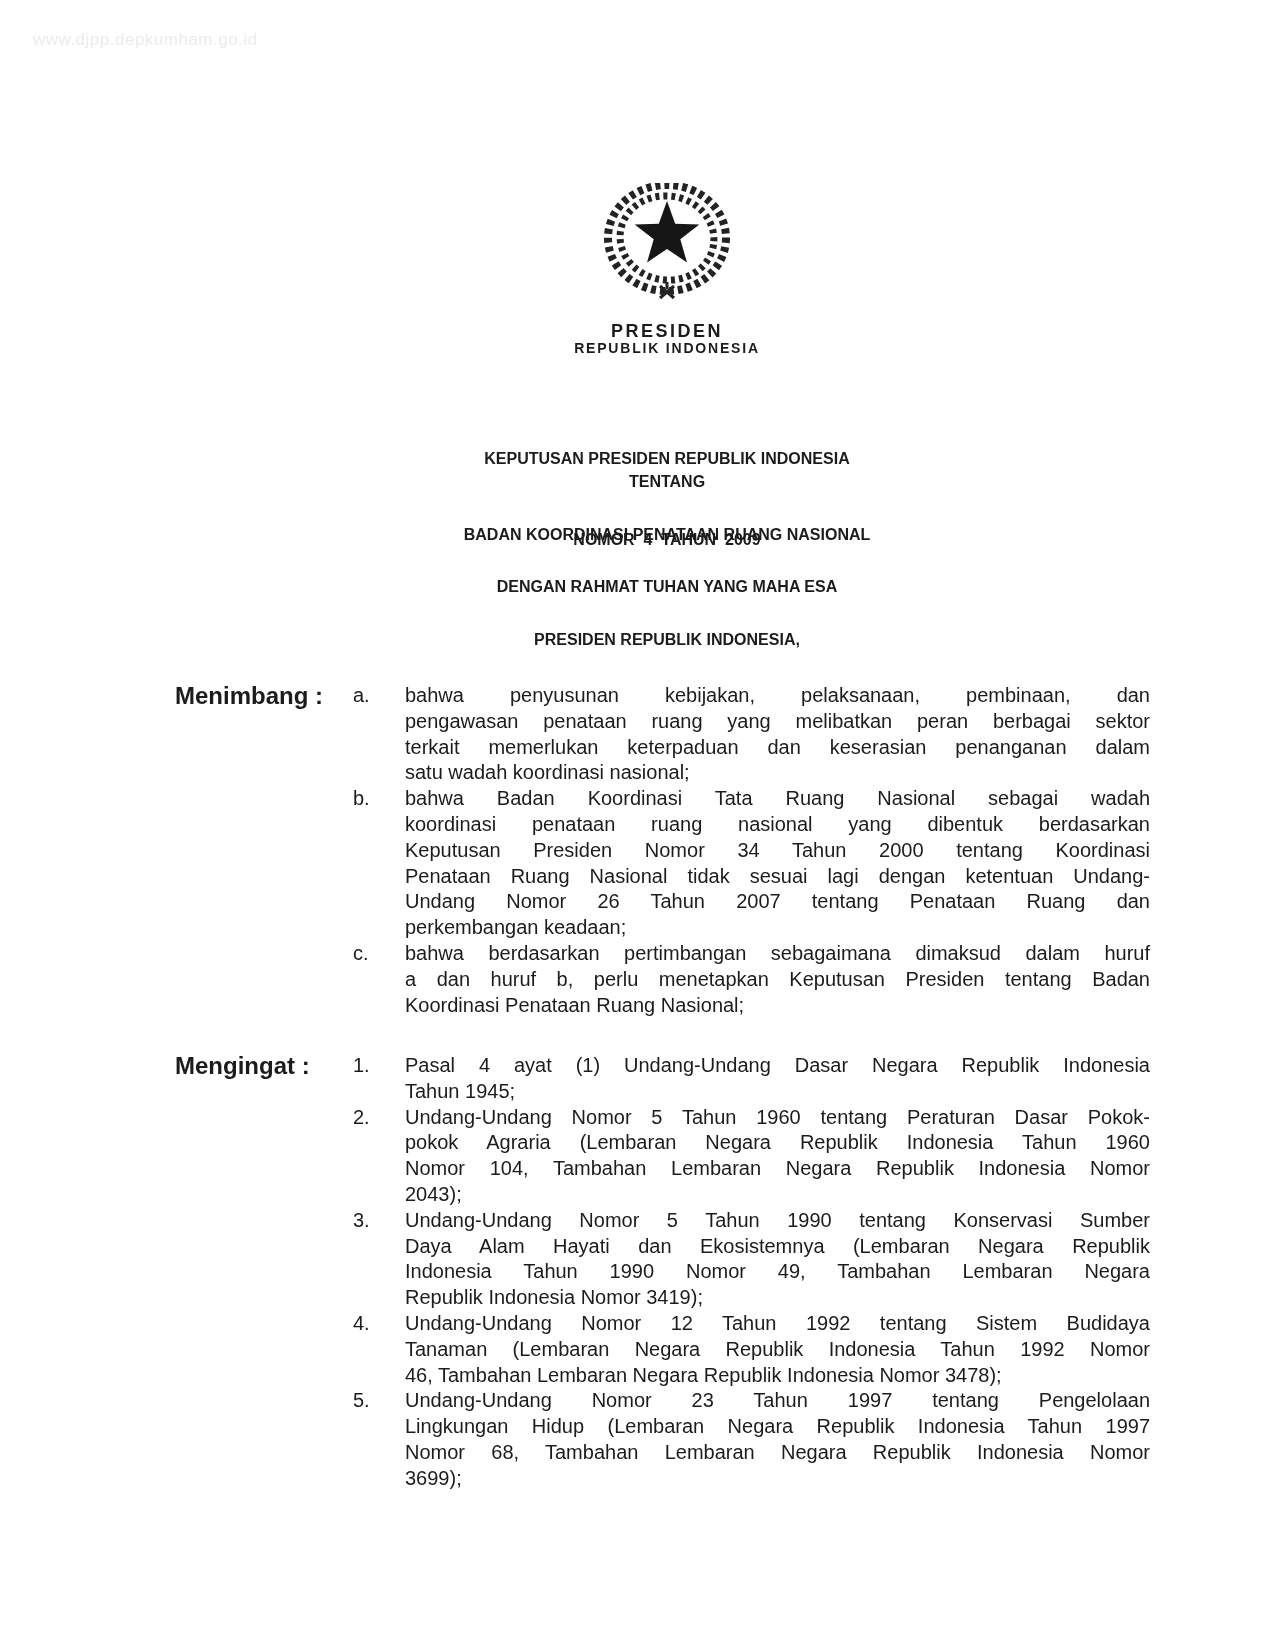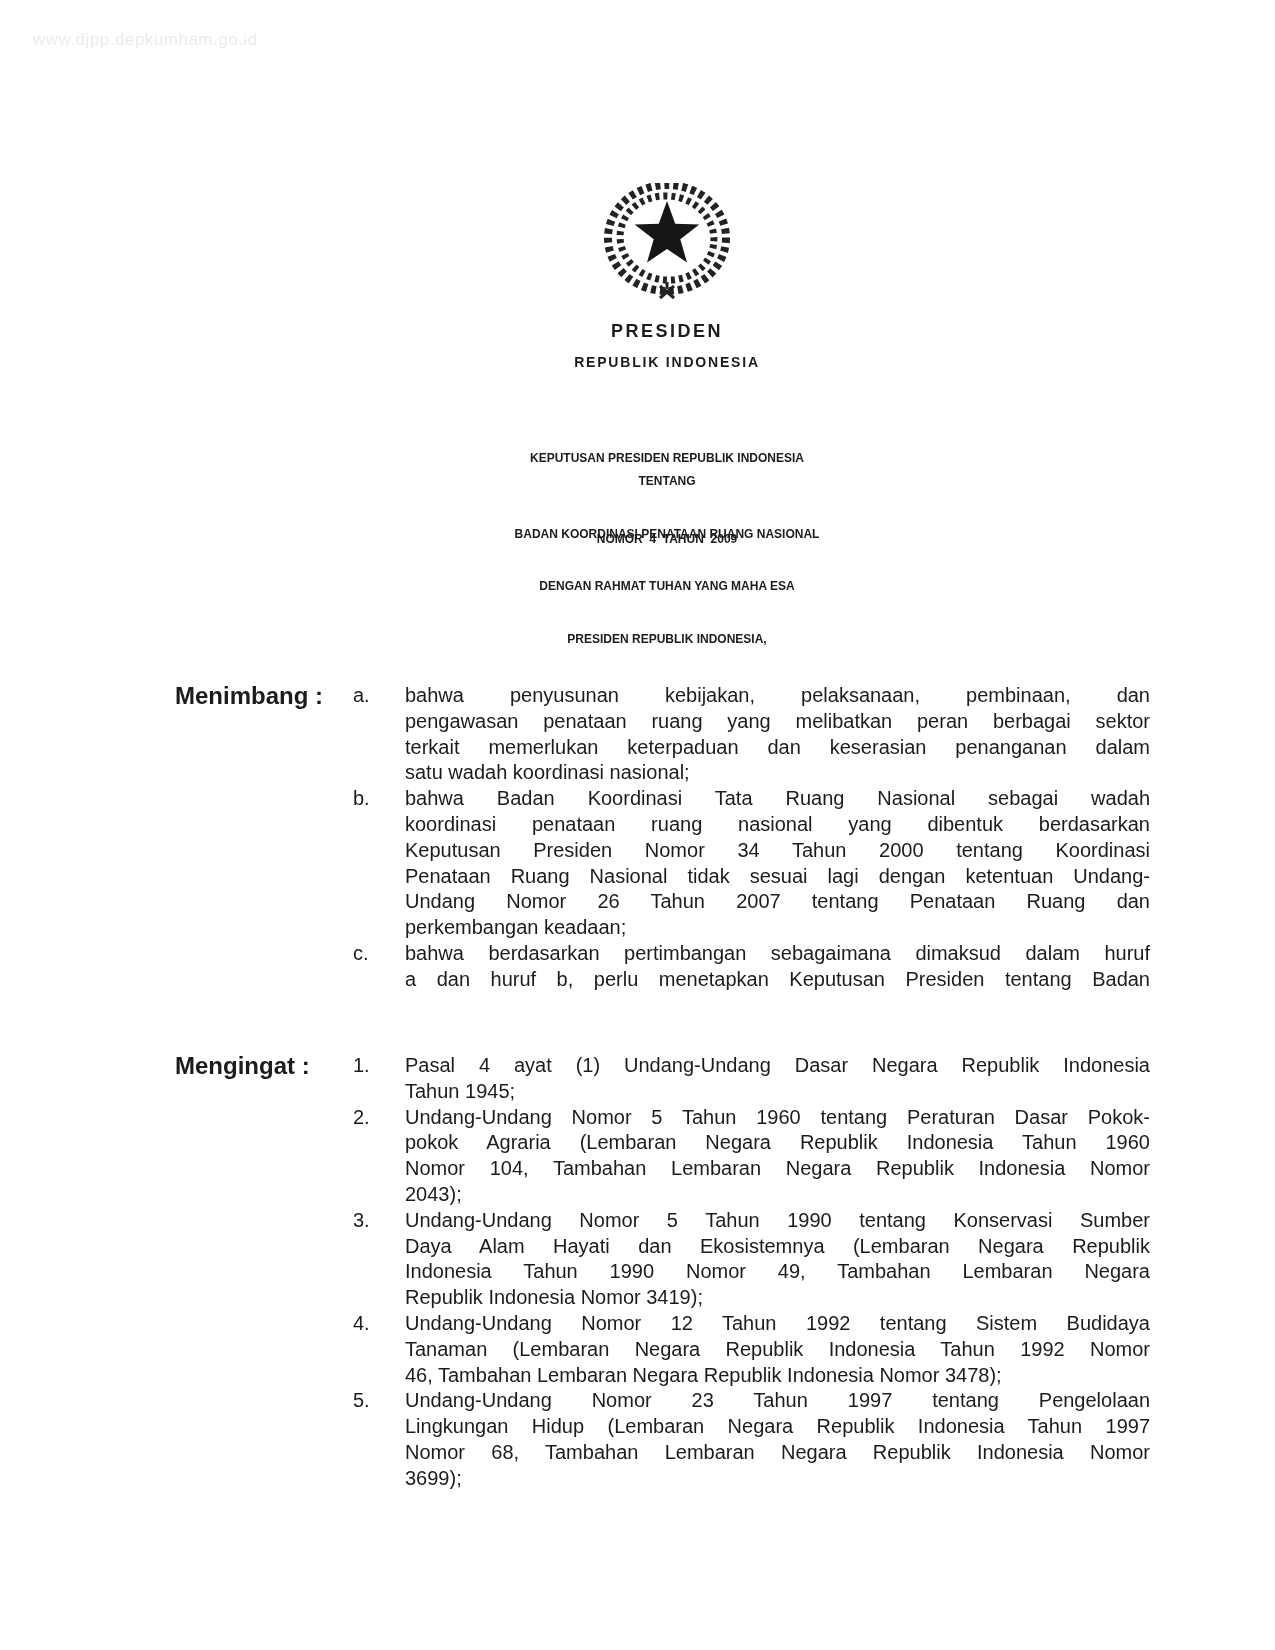--- a/index.html
+++ b/index.html
@@ -16,25 +16,25 @@
     font-size:17px;letter-spacing:.5px;
     color:#ecebeb;
   }
   
   .seal{position:absolute;left:602px;top:183px;width:130px;height:120px;}
   .seal-captions{
     position:absolute;left:667px;top:323px;transform:translateX(-50%);
     text-align:center;white-space:nowrap;
   }
   .seal-cap1{font-size:18px;font-weight:700;letter-spacing:2.5px;line-height:16px;}
-  .seal-cap2{font-size:14px;font-weight:700;letter-spacing:1.8px;line-height:16px;margin-top:15px;}
+  .seal-cap2{font-size:14px;font-weight:700;letter-spacing:1.8px;line-height:16px;margin-top:1px;}
   
   .h{
     position:absolute;left:667px;transform:translateX(-50%);
-    font-size:12px;font-weight:700;white-space:pre;
+    font-size:16px;font-weight:700;white-space:pre;
     text-align:center;line-height:27px;
   }
   .h-title{top:391px;}
   .h-tentang{top:468px;}
   .h-subject{top:521px;}
   .h-invocation{top:573px;}
   .h-issuer{top:626px;}
   
   .sec-label{
     position:absolute;left:175px;
@@ -109,20 +109,21 @@
         <div class="line just">Undang Nomor 26 Tahun 2007 tentang Penataan Ruang dan</div>
         <div class="line last">perkembangan keadaan;</div>
       </div>
     </div>
 
     <div class="item">
       <div class="marker">c.</div>
       <div class="lines">
         <div class="line just">bahwa berdasarkan pertimbangan sebagaimana dimaksud dalam huruf</div>
         <div class="line just">a dan huruf b, perlu menetapkan Keputusan Presiden tentang Badan</div>
+        <div class="line last">Koordinasi Penataan Ruang Nasional;</div>
       </div>
     </div>
   </div>
 
 <div class="sec-label lbl-mengingat">Mengingat :</div>
 <div class="sec-items items-mengingat">
 
     <div class="item">
       <div class="marker">1.</div>
       <div class="lines">

